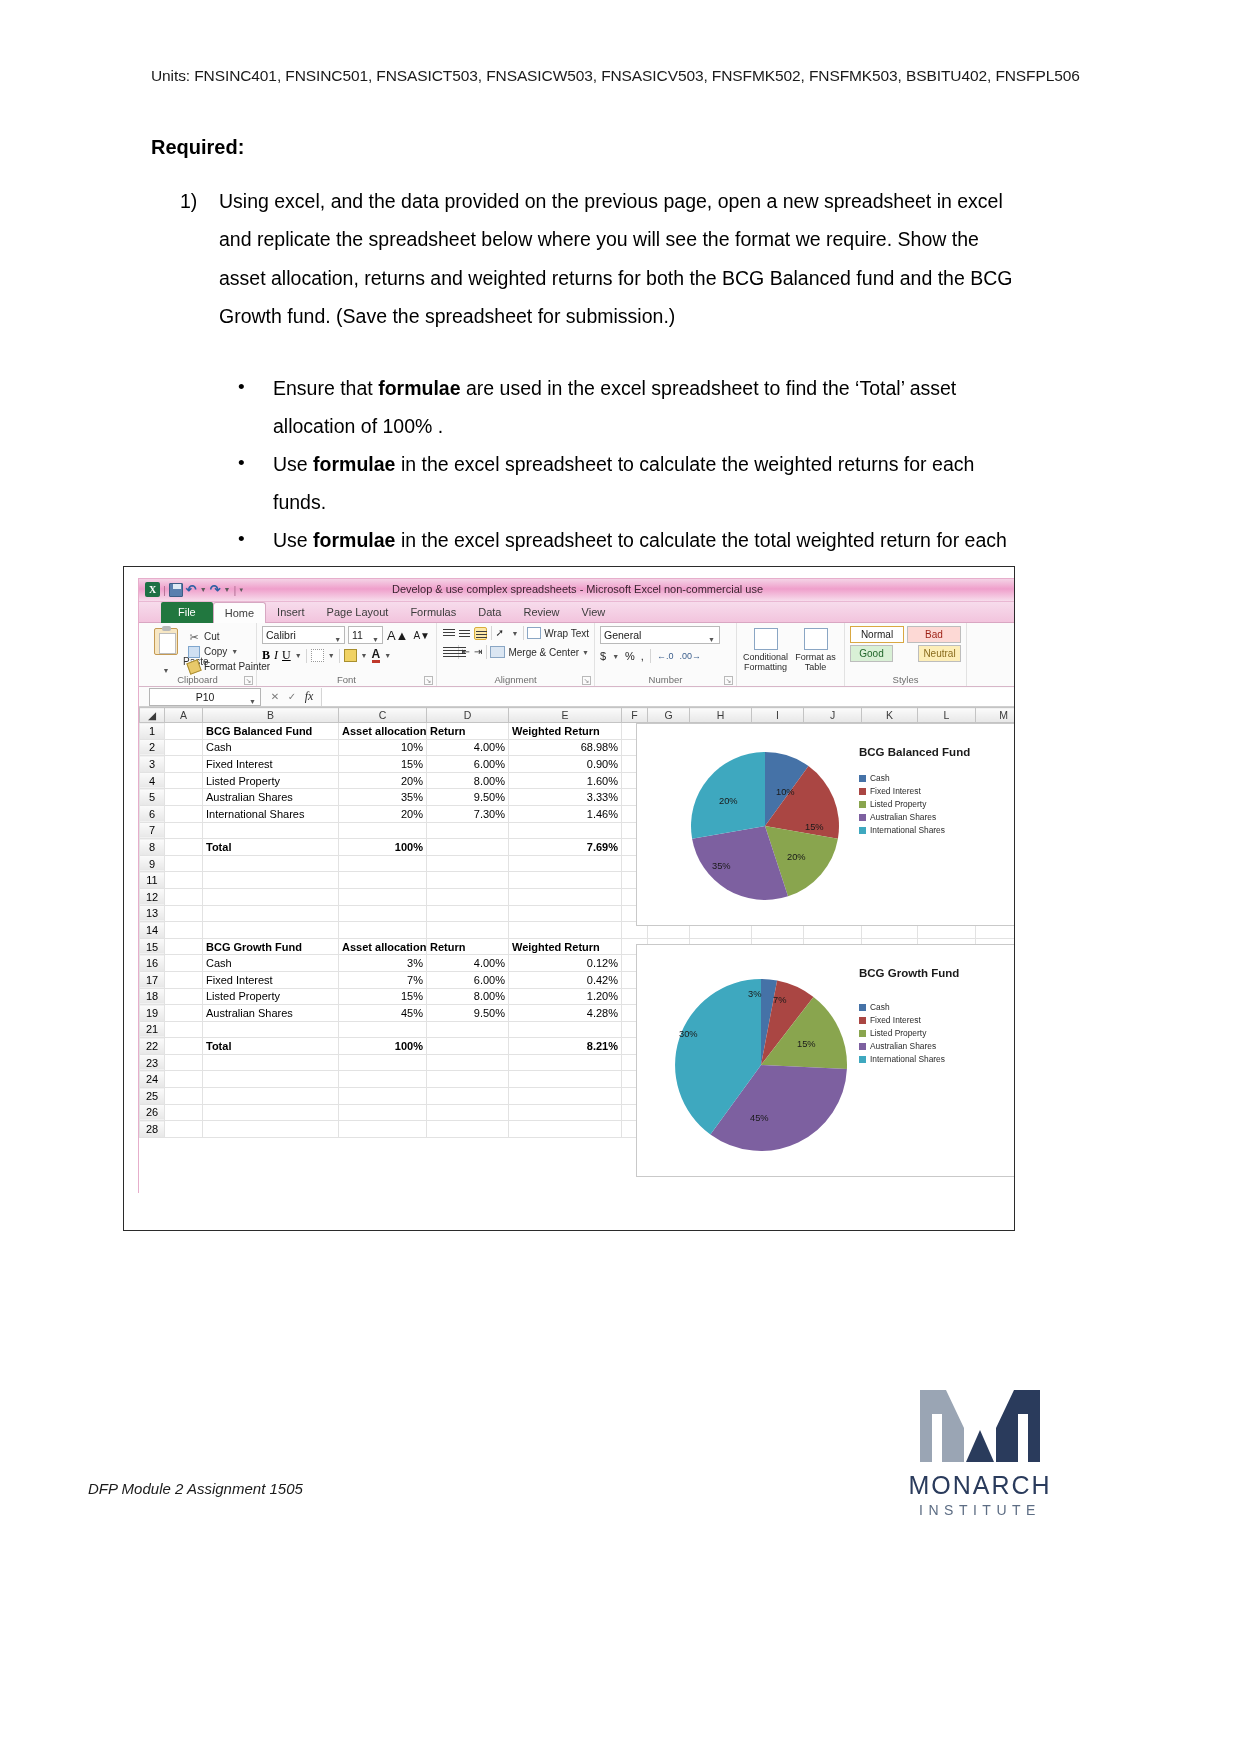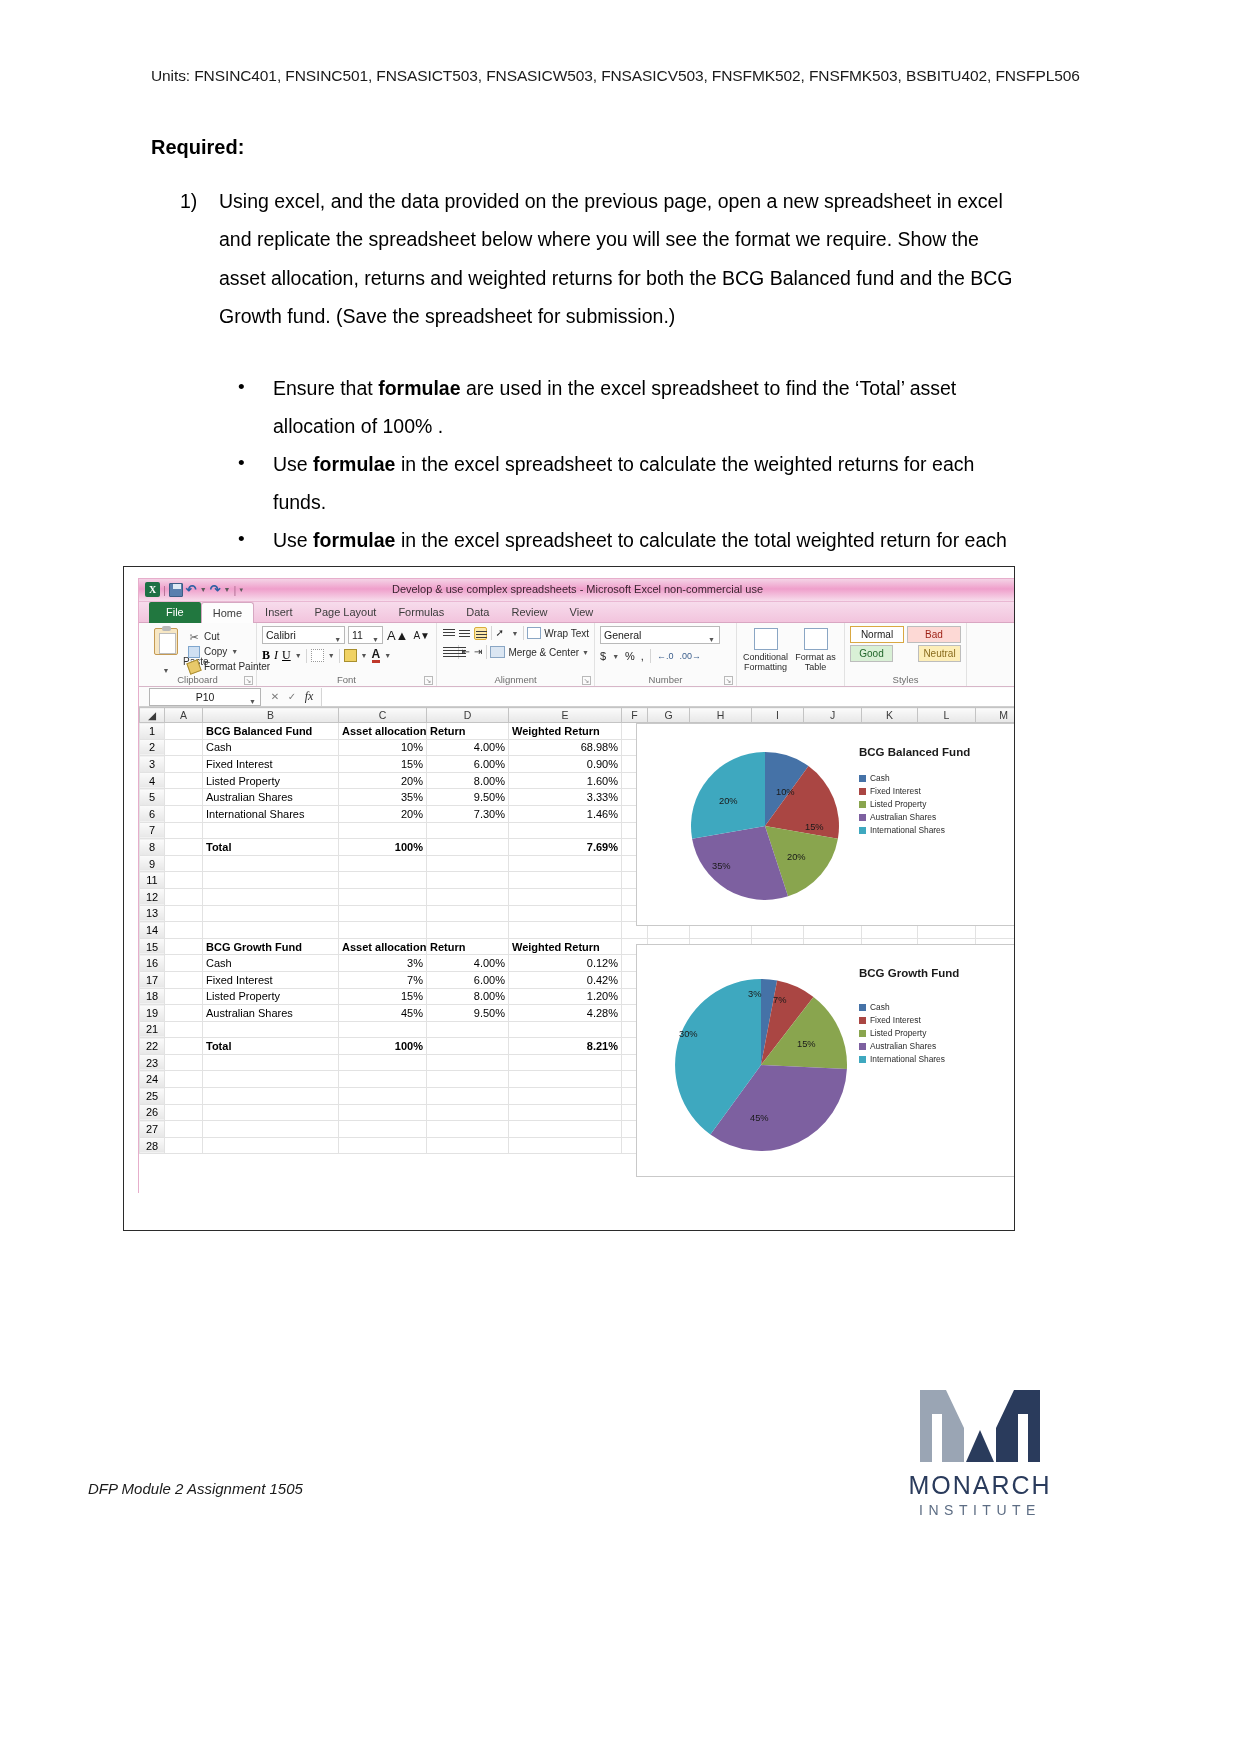--- a/index.html
+++ b/index.html
@@ -79,21 +79,21 @@
   .titlebar .doctitle{
     position:absolute; left:0; right:0; top:4px; text-align:center;
     font-size:11px; color:#3a2430;
   }
 
   
   .tabstrip{
     position:relative; height:21px;
     background:linear-gradient(to bottom,#f7dcec,#f2c4dd);
     border-bottom:1px solid #d9a6c2;
-    padding-left:10px;
+    padding-left:22px;
   }
   .tab{
     display:inline-block; height:21px; line-height:21px; padding:0 11px;
     font-size:11px; color:#3c3c3c; vertical-align:top;
   }
   .tab.file{
     background:#21773f; color:#fff; font-weight:normal; padding:0 17px;
     border-radius:2px 2px 0 0;
   }
   .tab.active{
@@ -869,36 +869,20 @@
               <td class="c-f"></td>
               <td class="c-g"></td>
               <td class="c-h"></td>
               <td class="c-i"></td>
               <td class="c-j"></td>
               <td class="c-k"></td>
               <td class="c-l"></td>
               <td class="c-m"></td>
             </tr>
             <tr>
-              <td class="rowh">27</td>
-              <td class="c-a"></td>
-              <td class="c-b"></td>
-              <td class="c-c right"></td>
-              <td class="c-d right"></td>
-              <td class="c-e right"></td>
-              <td class="c-f"></td>
-              <td class="c-g"></td>
-              <td class="c-h"></td>
-              <td class="c-i"></td>
-              <td class="c-j"></td>
-              <td class="c-k"></td>
-              <td class="c-l"></td>
-              <td class="c-m"></td>
-            </tr>
-            <tr>
               <td class="rowh">28</td>
               <td class="c-a"></td>
               <td class="c-b"></td>
               <td class="c-c right"></td>
               <td class="c-d right"></td>
               <td class="c-e right"></td>
               <td class="c-f"></td>
               <td class="c-g"></td>
               <td class="c-h"></td>
               <td class="c-i"></td>

